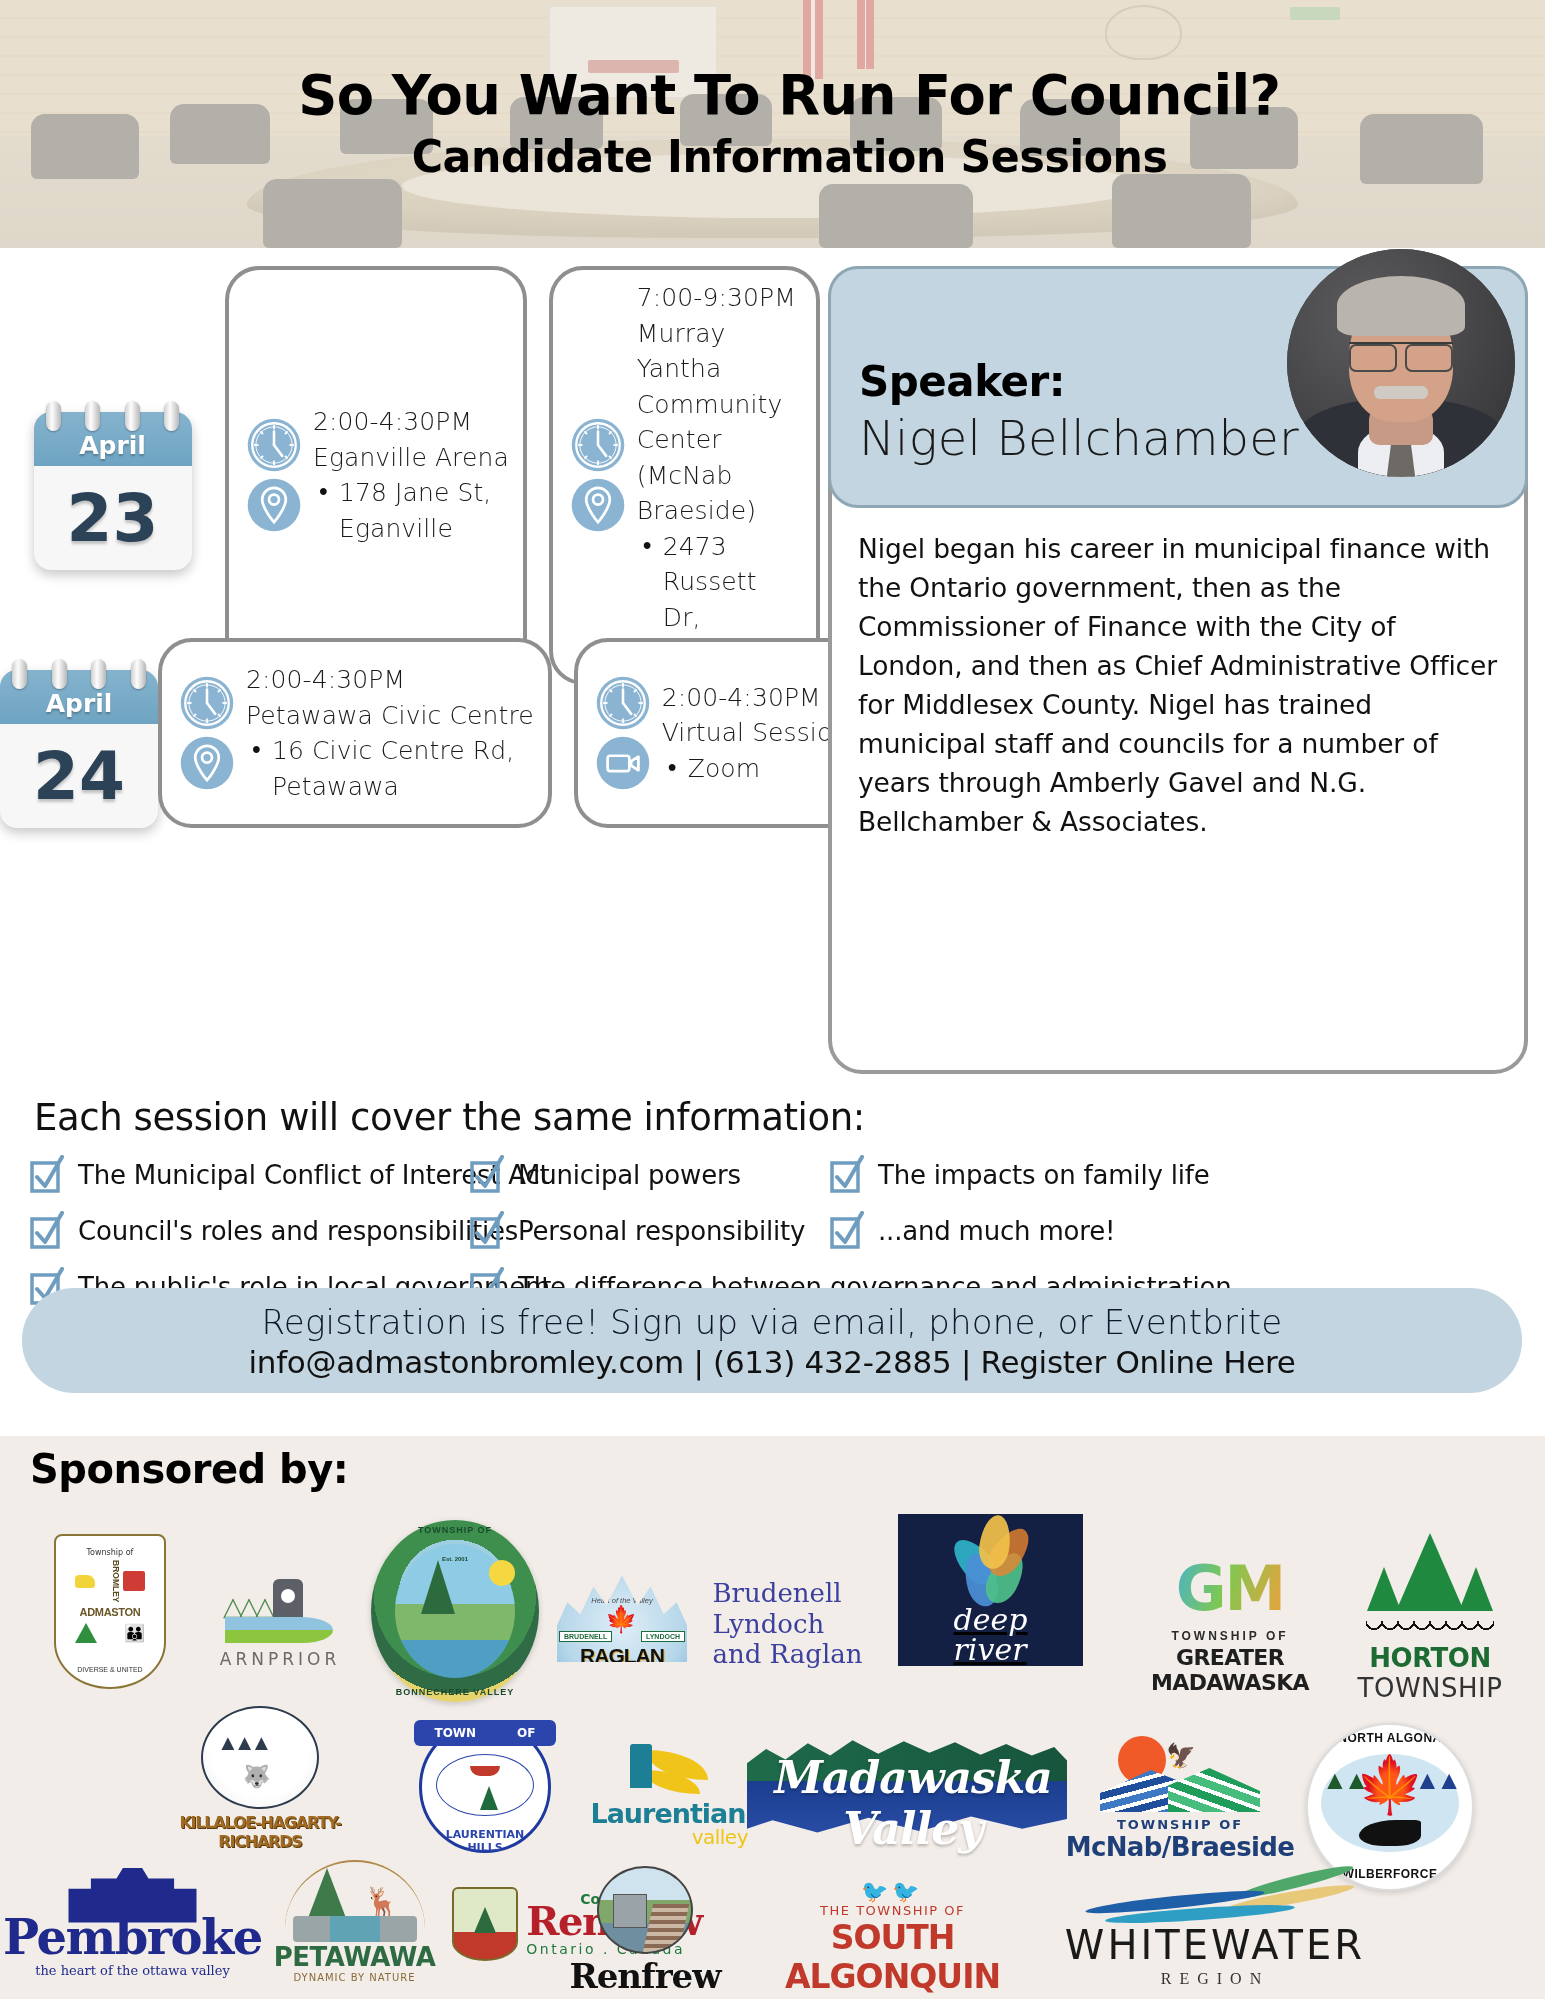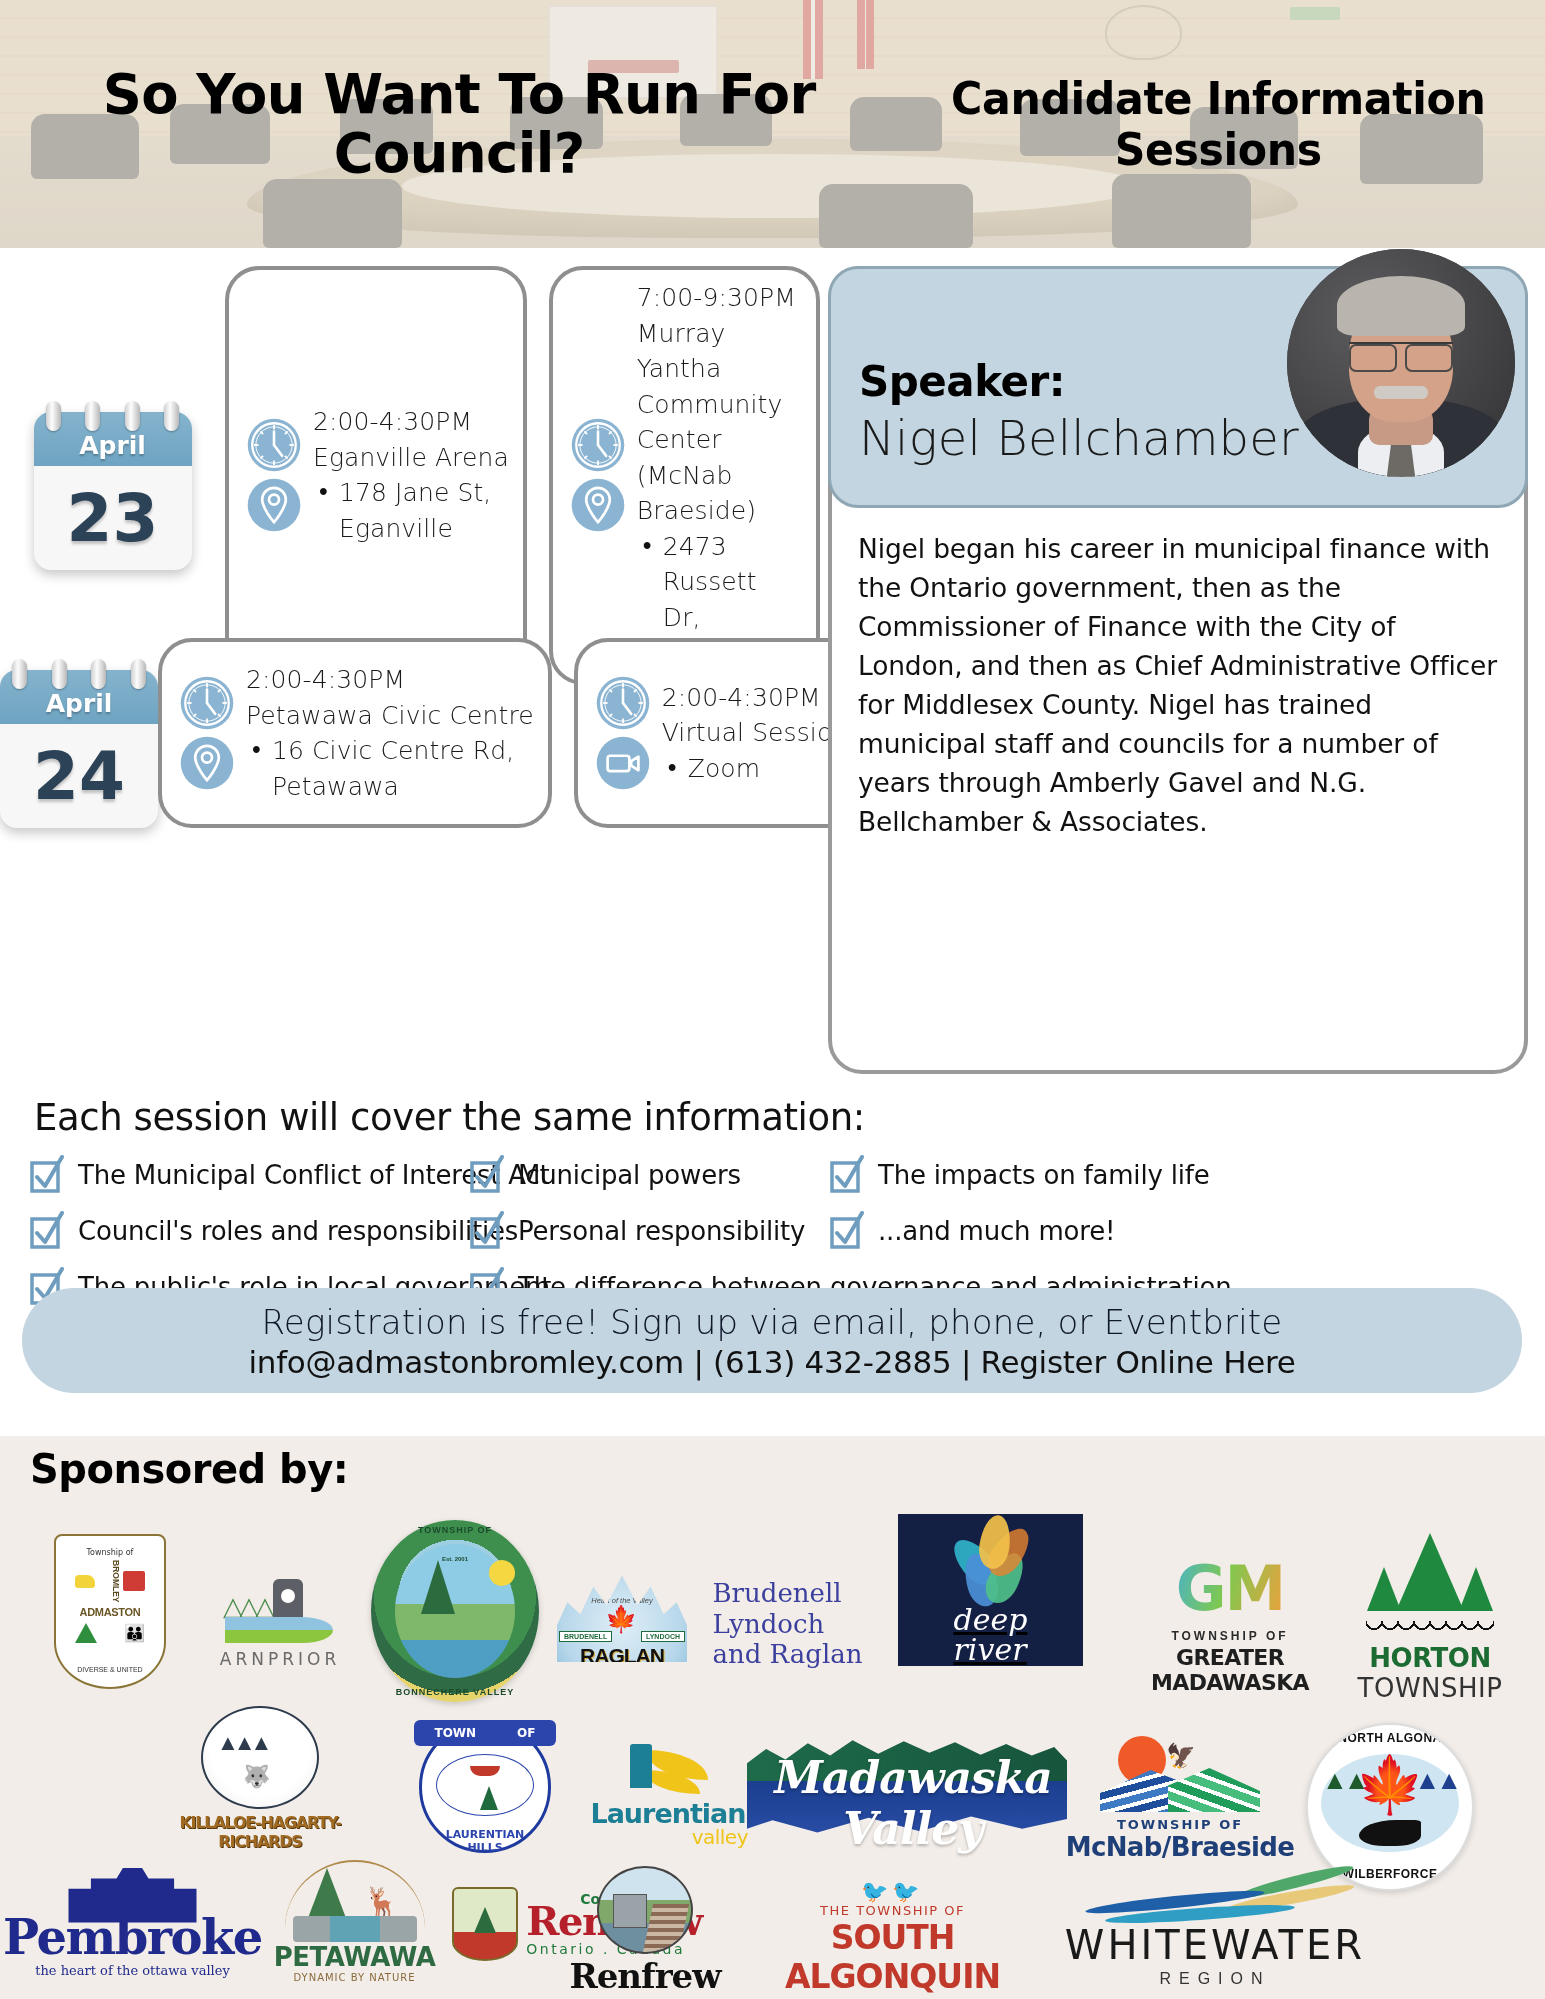--- a/index.html
+++ b/index.html
@@ -70,21 +70,21 @@
     position: absolute; left: 71.5%; top: 2%; width: 5%; height: 22%;
     border-radius: 50% 50% 45% 45%;
     border: 2px solid rgba(120,105,80,.55);
   }
   .hp-exit {
     position: absolute; left: 83.5%; top: 3%; width: 3.2%; height: 5%;
     background: #7fbf7f; border-radius: 2px;
   }
   .header-titles {
     position: absolute; inset: 0;
-    display: flex; flex-direction: row;
+    display: flex; flex-direction: column;
     align-items: center; justify-content: center;
     gap: 6px;
     margin-left: 34px;
   }
   .title-main {
     font-family: "DejaVu Sans", sans-serif;
     font-weight: 700;
     font-size: 56px;
     letter-spacing: -0.6px;
     color: #000;
@@ -564,21 +564,21 @@
   .sa-t2 { font-family:"DejaVu Sans",sans-serif;font-weight:700;font-size:33px;color:#c0392b;letter-spacing:-1px;}
 
   .l-whitewater { left: 1060px; top: 430px; width: 310px; height: 125px; }
   .ww-waves { width:260px;height:56px;position:relative;}
   .ww-w { position:absolute;height:12px;border-radius:50%;}
   .ww-w1{left:0;top:26px;width:180px;background:#1f5fa8;transform:rotate(-6deg);}
   .ww-w2{left:20px;top:38px;width:190px;background:#2f9ec4;transform:rotate(-4deg);}
   .ww-w3{left:150px;top:6px;width:120px;background:#4fa86a;transform:rotate(-14deg);}
   .ww-w4{left:140px;top:22px;width:130px;background:#e8c97a;transform:rotate(-10deg);}
   .ww-n1 { font-family:"DejaVu Sans",sans-serif;font-size:40px;color:#1a1a1a;letter-spacing:3px;margin-top:-4px;}
-  .ww-n2 { font-family:Liberation Sans, sans-serif;font-size:16px;color:#333;letter-spacing:8px;margin-top:2px;}
+  .ww-n2 { font-family:Liberation Serif, serif;font-size:16px;color:#333;letter-spacing:8px;margin-top:2px;}
 </style>
 </head>
 <body>
 
 <div class="header">
   <div class="header-photo">
     <div class="hp-wall"></div>
     <div class="hp-wall2"></div>
     <div class="hp-table"></div>
     <div class="hp-table2"></div>

